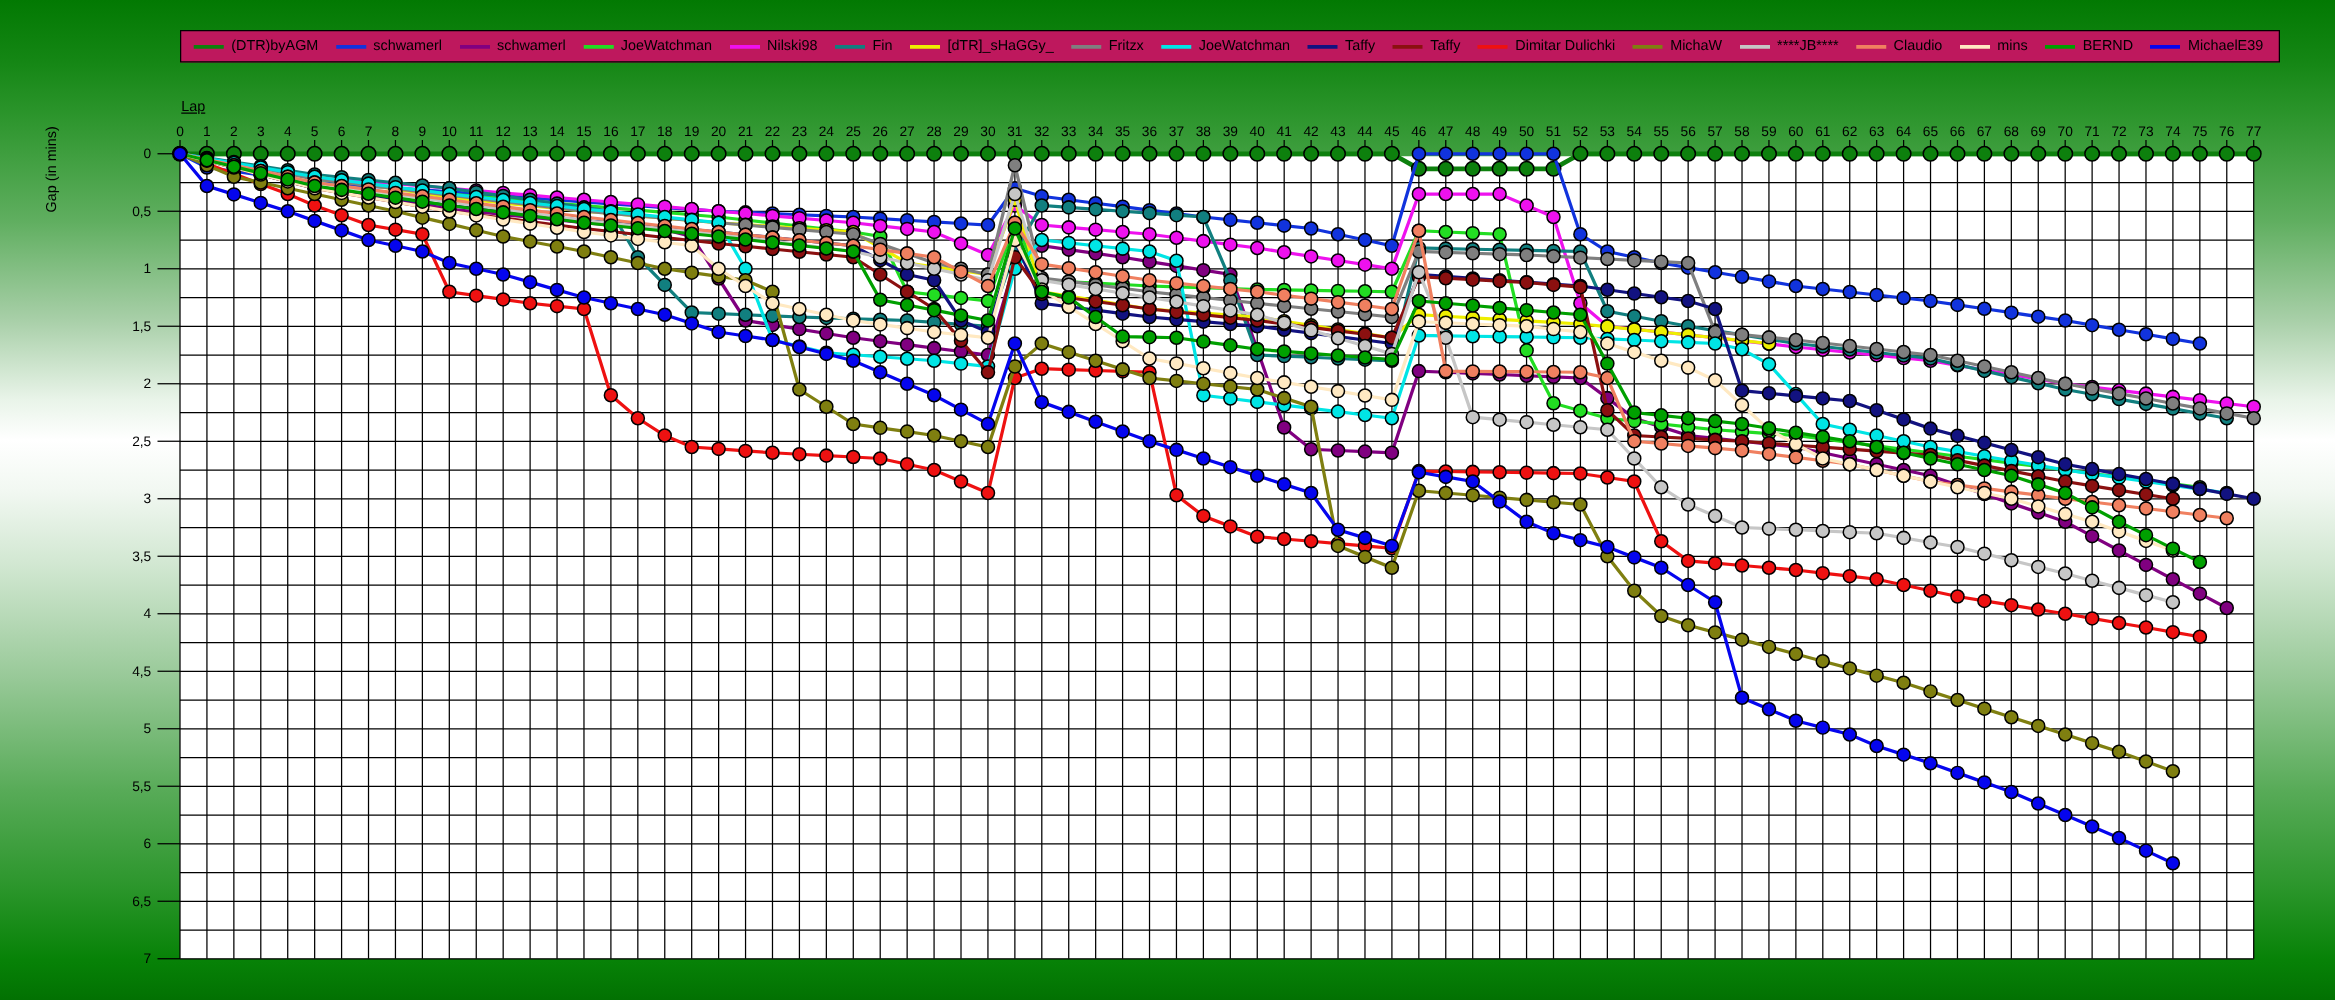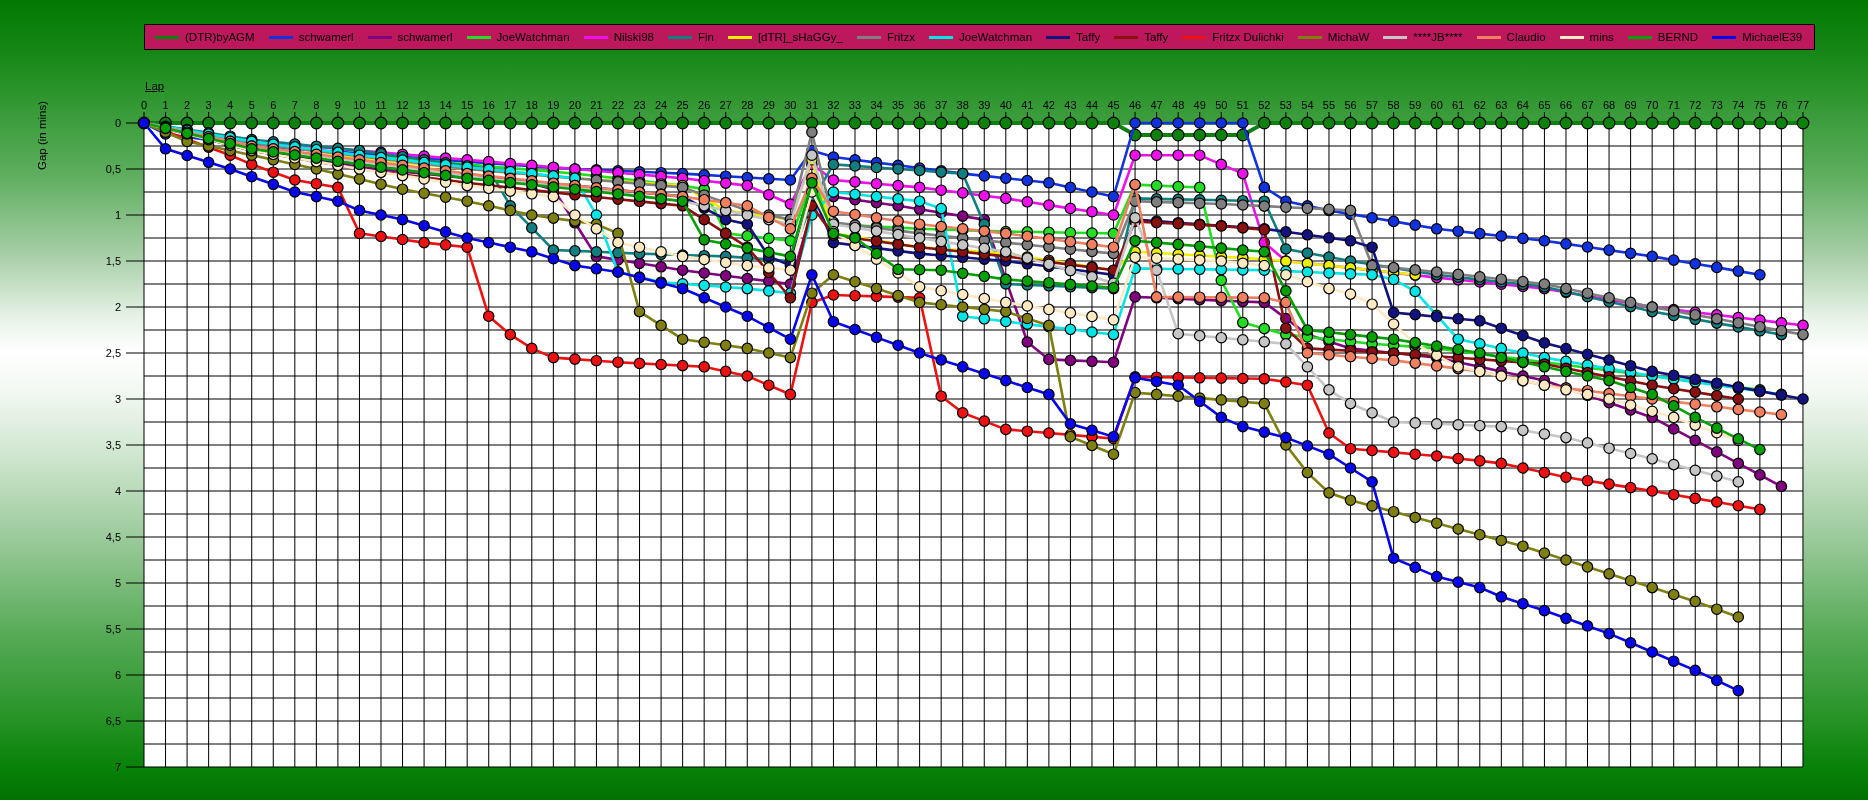--- a/index.html
+++ b/index.html
@@ -1790,21 +1790,21 @@
     <span class="entry">
       <span class="sw" style="background: rgb(18, 18, 128);"></span>
       <span class="lbl">Taffy</span>
     </span>
     <span class="entry">
       <span class="sw" style="background: rgb(139, 16, 16);"></span>
       <span class="lbl">Taffy</span>
     </span>
     <span class="entry">
       <span class="sw" style="background: rgb(238, 17, 17);"></span>
-      <span class="lbl">Fritzx Dulichki</span>
+      <span class="lbl">Dimitar Dulichki</span>
     </span>
     <span class="entry">
       <span class="sw" style="background: rgb(127, 127, 16);"></span>
       <span class="lbl">MichaW</span>
     </span>
     <span class="entry">
       <span class="sw" style="background: rgb(198, 198, 198);"></span>
       <span class="lbl">****JB****</span>
     </span>
     <span class="entry">

